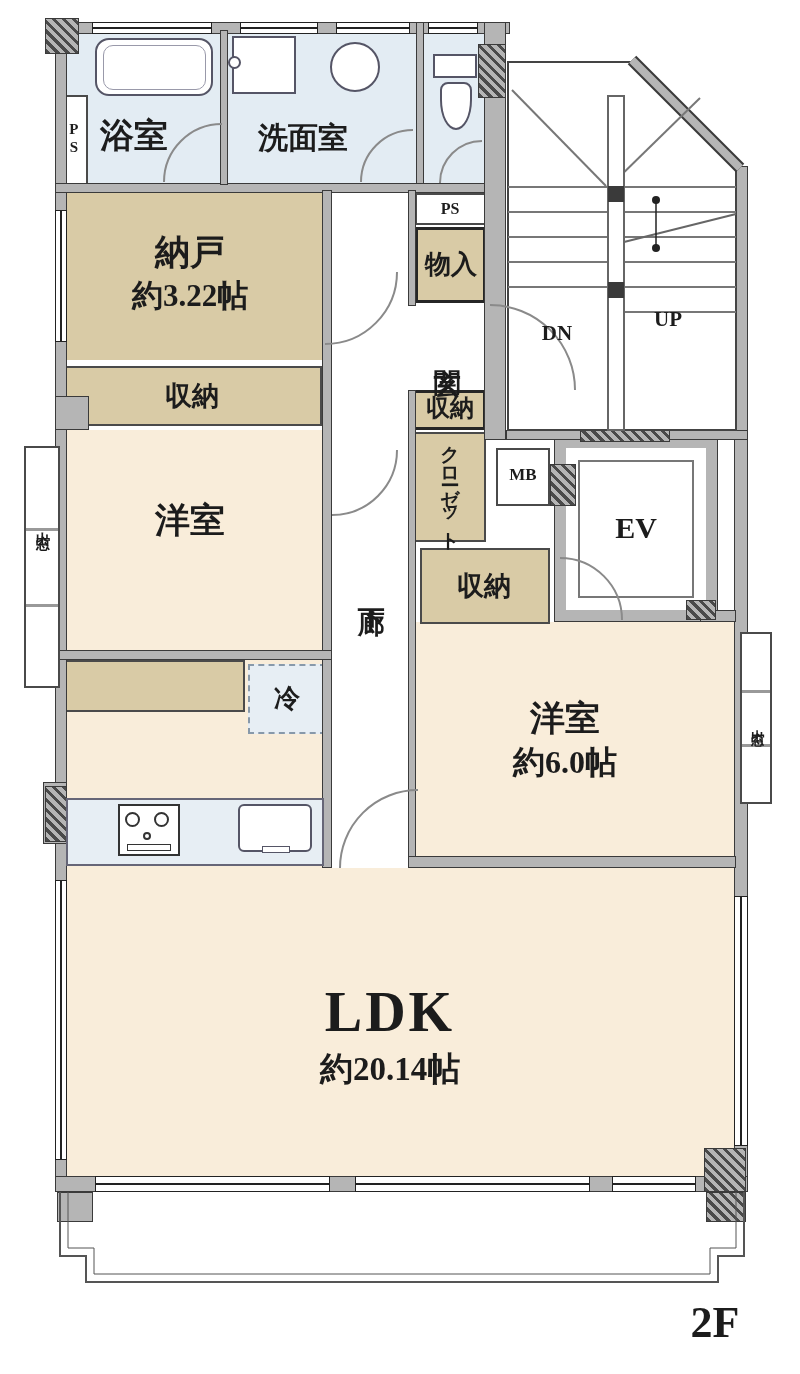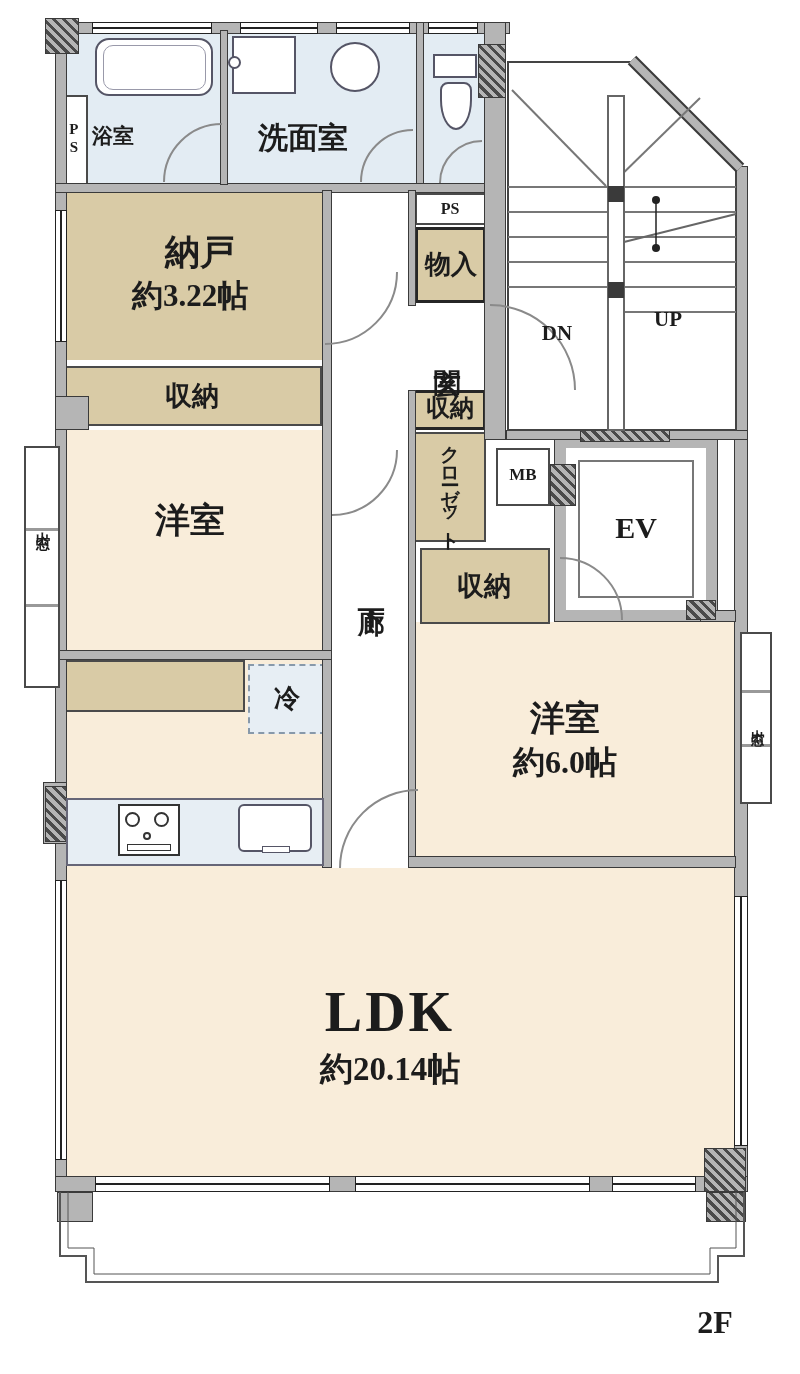--- a/index.html
+++ b/index.html
@@ -155,23 +155,23 @@
     <div class="abs" style="left:5px;top:6px;width:15px;height:15px;border:2px solid #333;border-radius:50%;"></div>
     <div class="abs" style="left:34px;top:6px;width:15px;height:15px;border:2px solid #333;border-radius:50%;"></div>
     <div class="abs" style="left:23px;top:26px;width:8px;height:8px;border:2px solid #333;border-radius:50%;"></div>
     <div class="abs" style="left:7px;top:38px;width:44px;height:7px;border:1px solid #333;"></div>
   </div>
   <div class="abs fixture" style="left:238px;top:804px;width:74px;height:48px;border-radius:6px;">
     <div class="abs" style="left:22px;top:40px;width:28px;height:7px;border:1px solid #556;background:#fff;"></div>
   </div>
 
   <div class="abs lab vert" style="left:60px;top:106px;width:26px;height:66px;font-size:15px;">PS</div>
-  <div class="abs lab" style="left:63px;top:118px;width:100px;height:36px;font-size:21px;">浴室</div>
+  <div class="abs lab" style="left:84px;top:118px;width:100px;height:36px;font-size:34px;">浴室</div>
   <div class="abs lab" style="left:240px;top:120px;width:126px;height:36px;font-size:30px;">洗面室</div>
-  <div class="abs lab" style="left:140px;top:232px;width:120px;height:42px;font-size:35px;">納戸</div>
+  <div class="abs lab" style="left:130px;top:232px;width:120px;height:42px;font-size:35px;">納戸</div>
   <div class="abs lab" style="left:105px;top:276px;width:170px;height:40px;font-size:31px;">約3.22帖</div>
   <div class="abs lab" style="left:140px;top:380px;width:104px;height:32px;font-size:27px;">収納</div>
   <div class="abs lab" style="left:130px;top:500px;width:120px;height:42px;font-size:35px;">洋室</div>
   <div class="abs lab vert" style="left:30px;top:484px;width:24px;height:76px;font-size:15px;">出窓</div>
   <div class="abs lab vert" style="left:356px;top:552px;width:30px;height:72px;font-size:27px;">廊下</div>
   <div class="abs lab" style="left:422px;top:196px;width:56px;height:26px;font-size:16px;">PS</div>
   <div class="abs lab" style="left:422px;top:250px;width:58px;height:30px;font-size:26px;">物入</div>
   <div class="abs lab vert" style="left:432px;top:314px;width:30px;height:70px;font-size:27px;">玄関</div>
   <div class="abs lab" style="left:422px;top:394px;width:56px;height:30px;font-size:24px;">収納</div>
   <div class="abs lab vert" style="left:424px;top:452px;width:52px;height:68px;font-size:19px;letter-spacing:0;">クローゼット</div>
@@ -179,15 +179,15 @@
   <div class="abs lab" style="left:600px;top:510px;width:72px;height:36px;font-size:30px;font-weight:600;">EV</div>
   <div class="abs lab" style="left:432px;top:570px;width:104px;height:32px;font-size:27px;">収納</div>
   <div class="abs lab" style="left:505px;top:698px;width:120px;height:42px;font-size:35px;">洋室</div>
   <div class="abs lab" style="left:490px;top:742px;width:150px;height:42px;font-size:32px;">約6.0帖</div>
   <div class="abs lab vert" style="left:746px;top:688px;width:22px;height:64px;font-size:14px;">出窓</div>
   <div class="abs lab" style="left:264px;top:682px;width:46px;height:34px;font-size:26px;">冷</div>
   <div class="abs lab" style="left:536px;top:281px;width:42px;height:26px;font-size:21px;font-weight:600;margin-top:39px;">DN</div>
   <div class="abs lab" style="left:647px;top:306px;width:42px;height:26px;font-size:21px;font-weight:600;">UP</div>
   <div class="abs lab" style="left:310px;top:982px;width:160px;height:60px;font-size:56px;font-weight:600;letter-spacing:3px;">LDK</div>
   <div class="abs lab" style="left:290px;top:1048px;width:200px;height:42px;font-size:33px;">約20.14帖</div>
-  <div class="abs lab" style="left:682px;top:1298px;width:66px;height:50px;font-size:32px;font-weight:600;">2F</div>
+  <div class="abs lab" style="left:682px;top:1298px;width:66px;height:50px;font-size:44px;font-weight:600;">2F</div>
 
 </div>
 
 </body></html>

